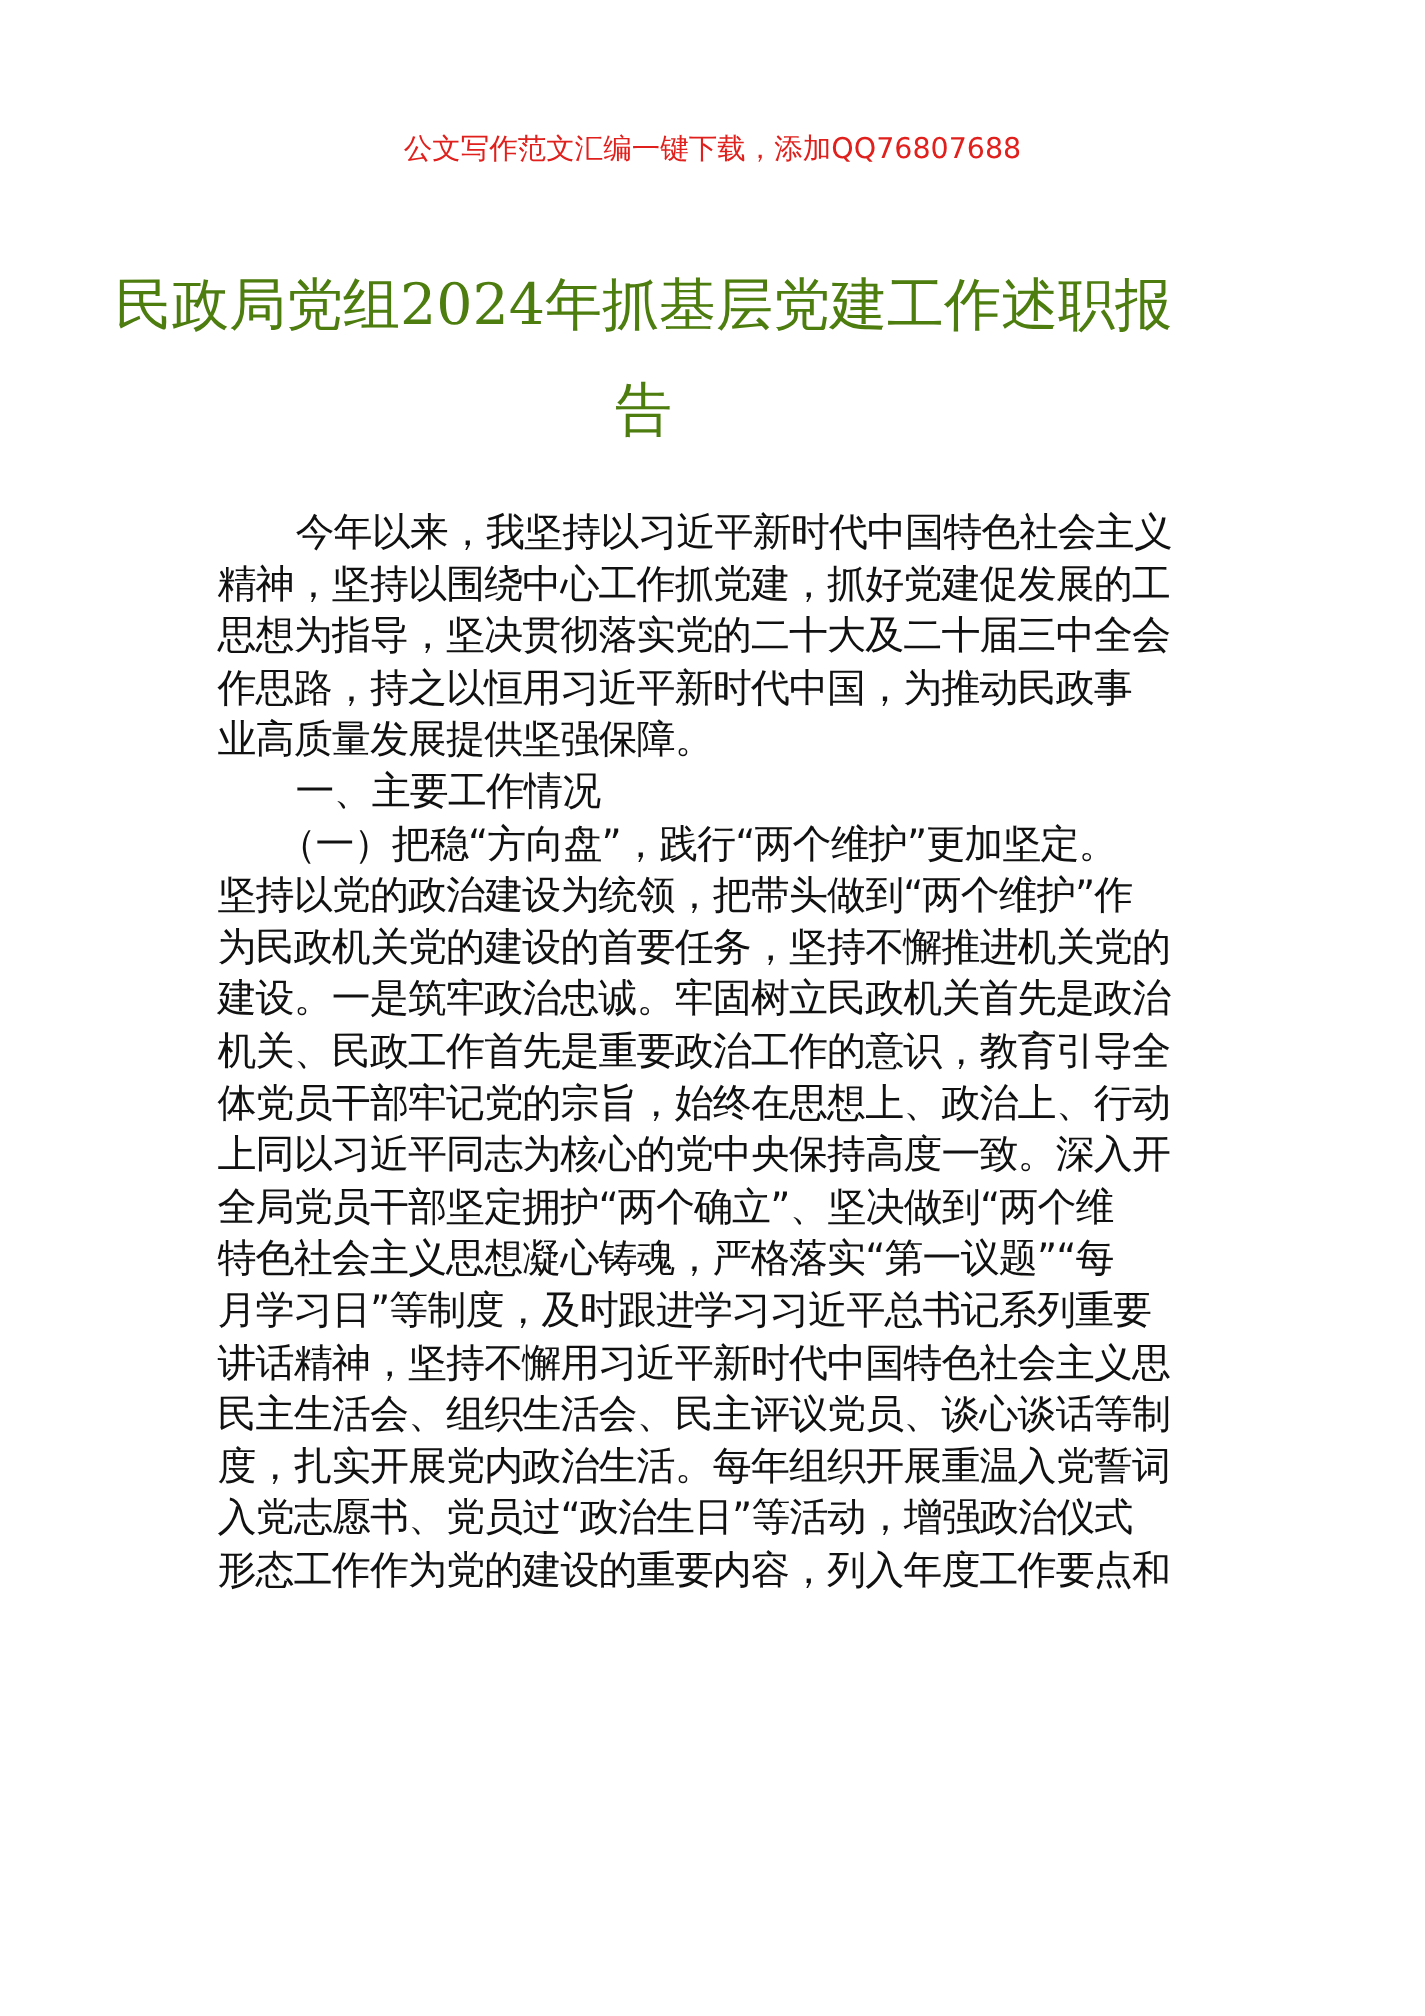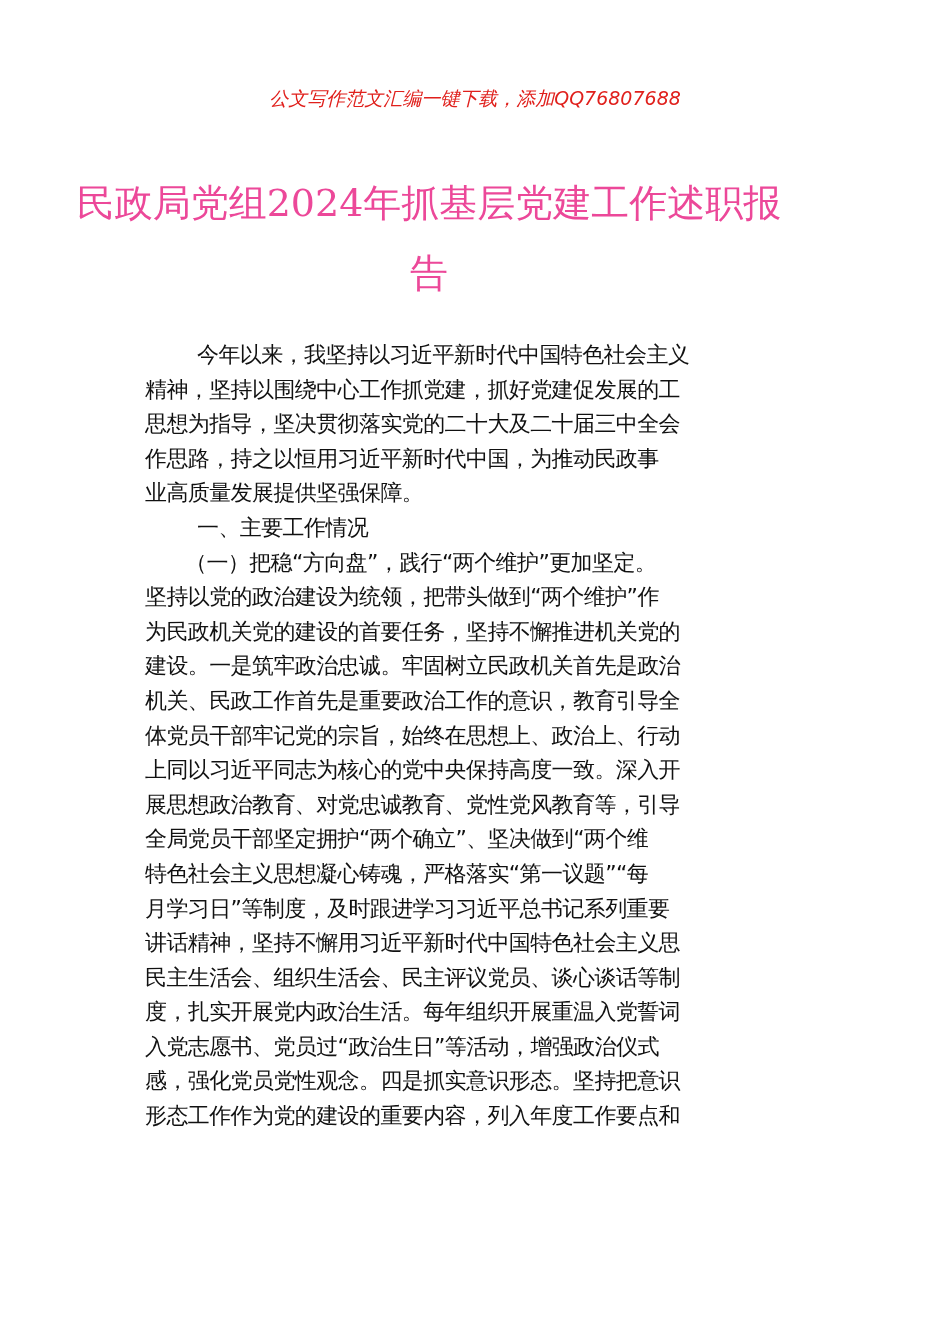--- a/index.html
+++ b/index.html
@@ -1,25 +1,25 @@
 <!DOCTYPE html>
 <html><head>
 <meta charset="utf-8">
 <style>
   html, body { margin: 0; padding: 0; background: #ffffff; }
   body { width: 950px; height: 1344px; position: relative; overflow: hidden;
          font-family: "DejaVu Sans", "Liberation Sans", sans-serif; color: #111; }
   .header-note { position: absolute; top: 86px; left: 0; width: 950px; text-align: center;
-         font-size: 19px; color: #e0201c; letter-spacing: 0px; font-style: italic; }
+         font-size: 19px; color: #e0201c; letter-spacing: 0px; }
   .title { position: absolute; left: 0; width: 858px; text-align: center;
-         font-family: "DejaVu Serif", "Liberation Serif", serif; font-size: 38px; color: #ec4899; }
+         font-family: "DejaVu Serif", "Liberation Serif", serif; font-size: 38px; color: #4d7c0f; }
   .title.l1 { top: 178px; }
   .title.l2 { top: 248px; }
   .body { position: absolute; left: 145px; top: 338px; width: 670px; }
-  .line { height: 34.6px; line-height: 34.6px; font-size: 22px; white-space: nowrap;
+  .line { height: 34.6px; line-height: 34.6px; font-size: 26px; white-space: nowrap;
           letter-spacing: -0.6px; color: #111; }
   .indent { padding-left: 52px; }
 </style>
 </head>
 <body>
 
 <div class="header-note">公文写作范文汇编一键下载，添加QQ76807688</div>
 
 <div class="title l1">民政局党组2024年抓基层党建工作述职报</div>
 <div class="title l2">告</div>
@@ -31,23 +31,21 @@
   <div class="line">作思路，持之以恒用习近平新时代中国，为推动民政事</div>
   <div class="line">业高质量发展提供坚强保障。</div>
   <div class="line indent">一、主要工作情况</div>
   <div class="line indent" style="padding-left:40px;">（一）把稳“方向盘”，践行“两个维护”更加坚定。</div>
   <div class="line">坚持以党的政治建设为统领，把带头做到“两个维护”作</div>
   <div class="line">为民政机关党的建设的首要任务，坚持不懈推进机关党的</div>
   <div class="line">建设。一是筑牢政治忠诚。牢固树立民政机关首先是政治</div>
   <div class="line">机关、民政工作首先是重要政治工作的意识，教育引导全</div>
   <div class="line">体党员干部牢记党的宗旨，始终在思想上、政治上、行动</div>
   <div class="line">上同以习近平同志为核心的党中央保持高度一致。深入开</div>
-  <div class="line">展思想政治教育、对党忠诚教育、党性党风教育等，引导</div>
   <div class="line">全局党员干部坚定拥护“两个确立”、坚决做到“两个维</div>
   <div class="line">特色社会主义思想凝心铸魂，严格落实“第一议题”“每</div>
   <div class="line">月学习日”等制度，及时跟进学习习近平总书记系列重要</div>
   <div class="line">讲话精神，坚持不懈用习近平新时代中国特色社会主义思</div>
   <div class="line">民主生活会、组织生活会、民主评议党员、谈心谈话等制</div>
   <div class="line">度，扎实开展党内政治生活。每年组织开展重温入党誓词</div>
   <div class="line">入党志愿书、党员过“政治生日”等活动，增强政治仪式</div>
-  <div class="line">感，强化党员党性观念。四是抓实意识形态。坚持把意识</div>
   <div class="line">形态工作作为党的建设的重要内容，列入年度工作要点和</div>
 </div>
 
 </body></html>

